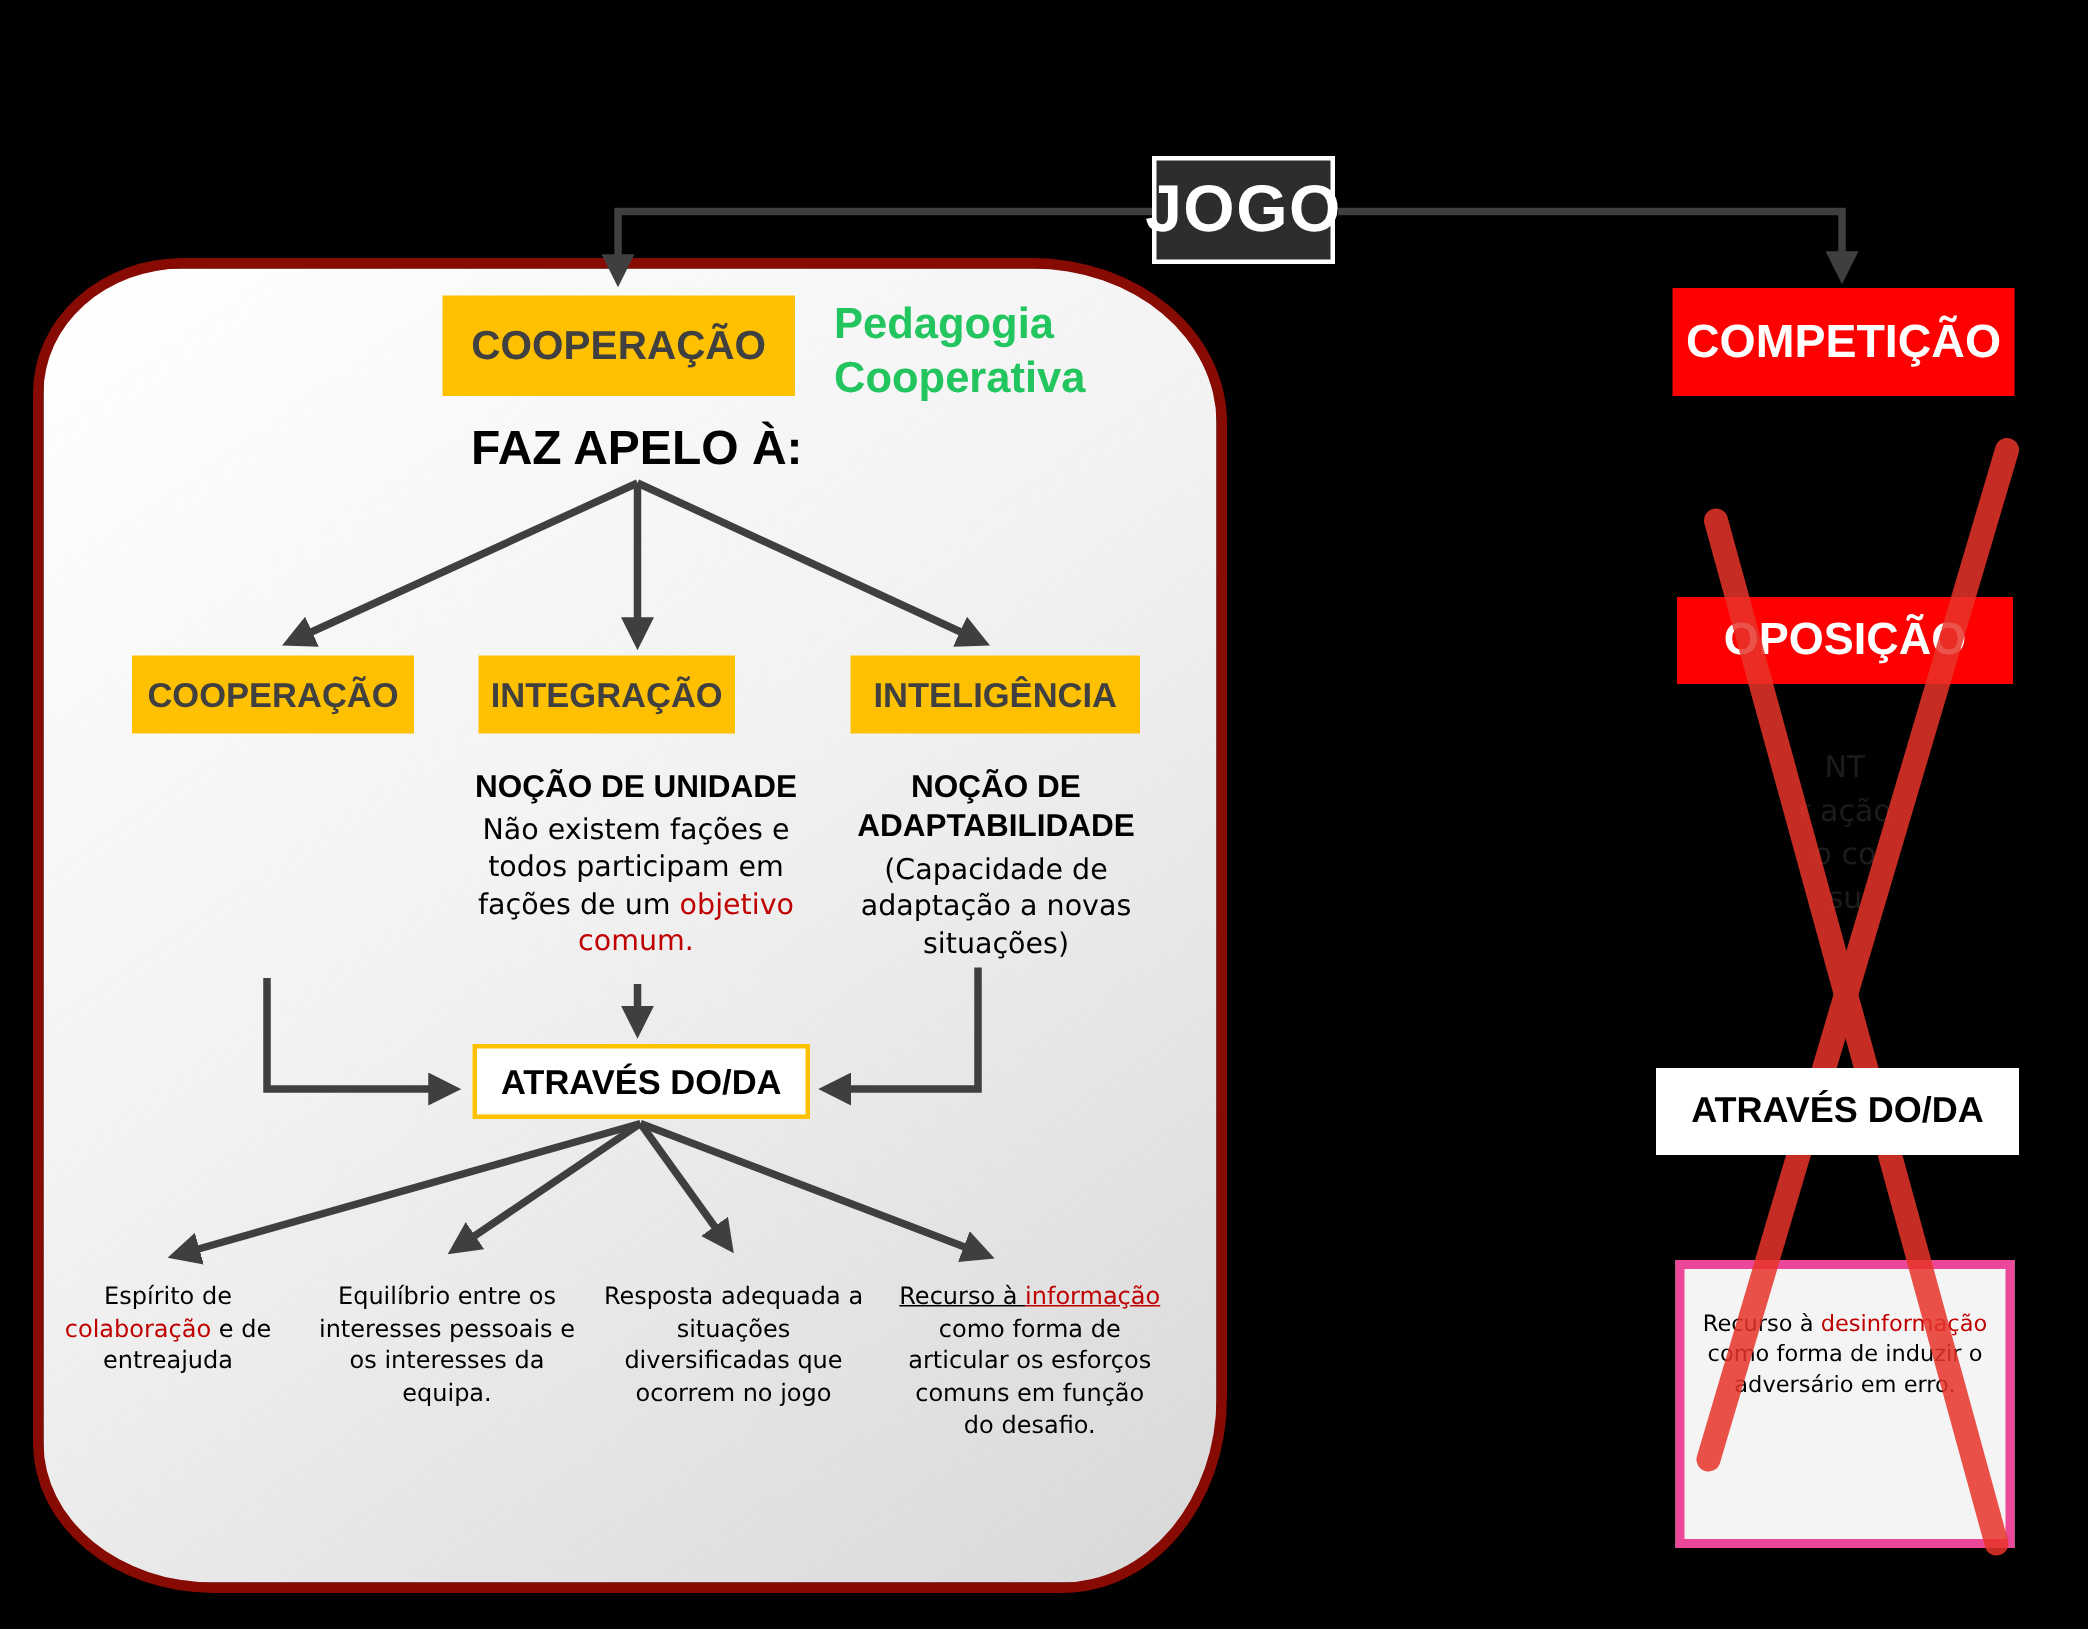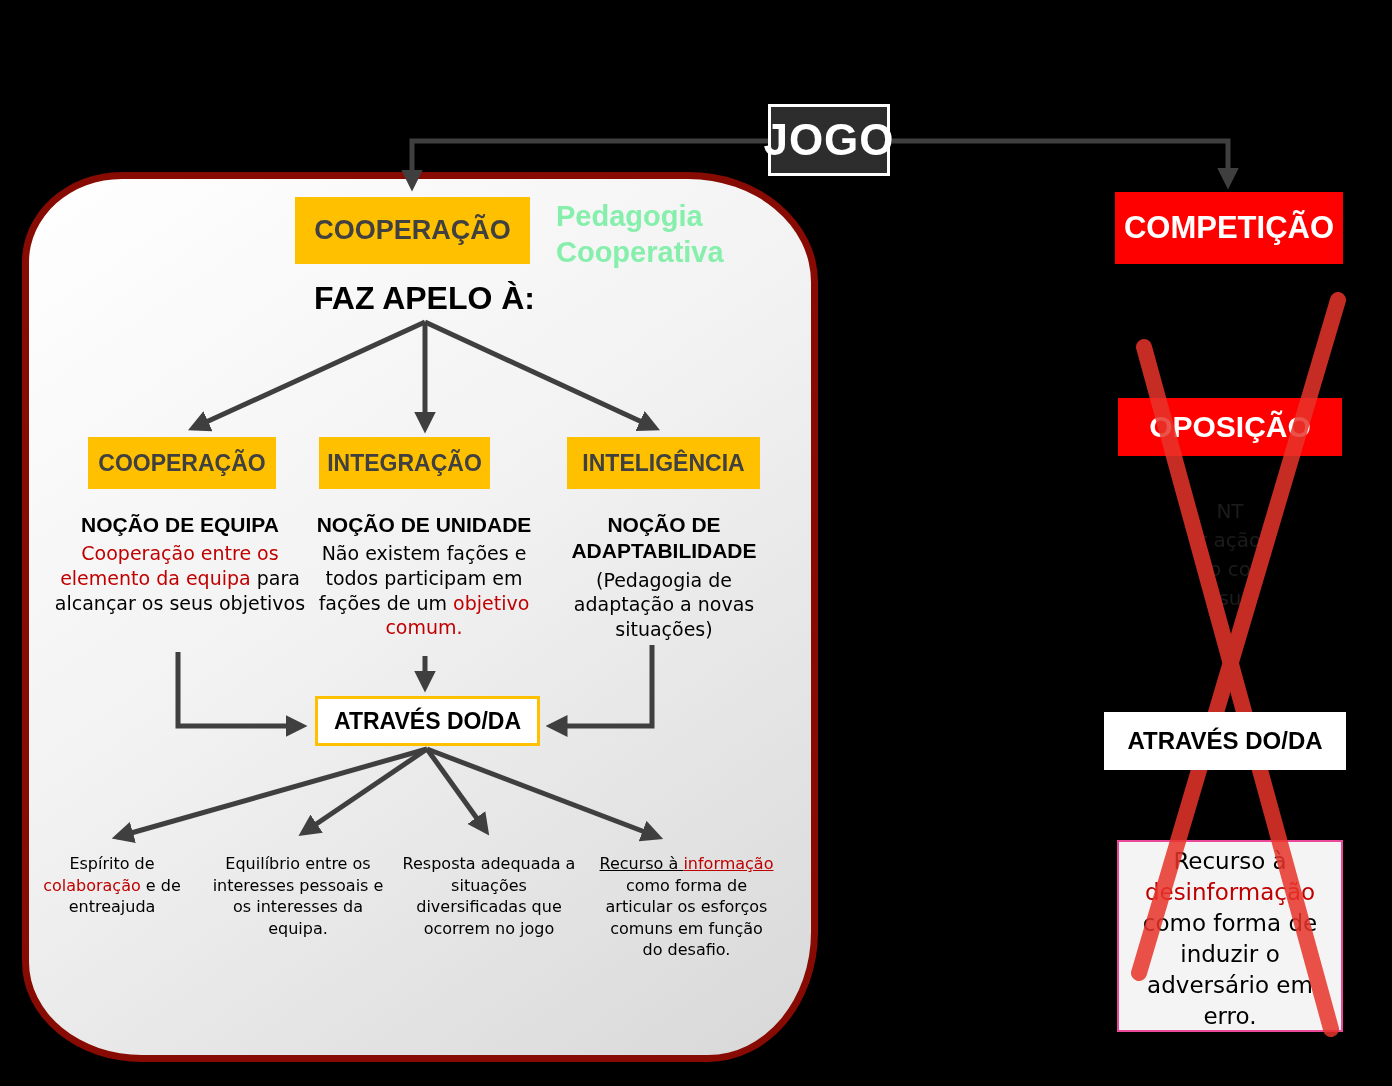--- a/index.html
+++ b/index.html
@@ -33,21 +33,21 @@
   }
 
   .ybox {
     background: #FFC000; color: #404040;
     font-family: "Liberation Sans", sans-serif; font-weight: 700;
   }
   .main-coop { left: 295px; top: 197px; width: 235px; height: 67px; font-size: 27px; }
   .side-title {
     left: 556px; top: 198px; width: 220px;
     font-family: "Liberation Sans", sans-serif; font-weight: 700;
-    font-size: 29px; line-height: 1.25; text-align: left; color: #86efac;
+    font-size: 29px; line-height: 1.25; text-align: left; color: #22c55e;
   }
   .lead-in {
     left: 312px; top: 280px; width: 225px; text-align: center;
     font-family: "Liberation Sans", sans-serif; font-weight: 700; font-size: 32px;
   }
   .bbox { top: 437px; height: 52px; font-size: 23px; }
   .bbox1 { left: 88px;  width: 188px; }
   .bbox2 { left: 319px; width: 171px; }
   .bbox3 { left: 567px; width: 193px; }
 
@@ -81,23 +81,23 @@
   .oposicao   { left: 1118px; top: 398px; width: 224px; height: 58px; font-size: 30px; }
 
   .obscured {
     left: 1135px; top: 497px; width: 190px;
     color: #1c1c1c; font-size: 20px; line-height: 1.45;
     text-align: center; white-space: pre-line;
   }
 
   .right-outcome {
     left: 1117px; top: 840px; width: 226px; height: 192px;
-    background: #f4f4f4; border: 2px solid #ec4899;
-    padding: 4px 8px; text-align: center;
-    font-size: 23px; line-height: 1.35;
+    background: #f4f4f4; border: 6px solid #ec4899;
+    padding: 26px 8px; text-align: center;
+    font-size: 15px; line-height: 1.35;
   }
 </style>
 </head>
 <body>
 
 <div id="canvas">
 
   <div class="abs blob"></div>
 
   <svg class="overlay" width="1392" height="1086">
@@ -128,31 +128,27 @@
   <div class="abs flexc jogo">JOGO</div>
 
   <div class="abs flexc ybox main-coop">COOPERAÇÃO</div>
   <div class="abs side-title">Pedagogia Cooperativa</div>
   <div class="abs lead-in">FAZ APELO À:</div>
 
   <div class="abs flexc ybox bbox bbox1">COOPERAÇÃO</div>
   <div class="abs flexc ybox bbox bbox2">INTEGRAÇÃO</div>
   <div class="abs flexc ybox bbox bbox3">INTELIGÊNCIA</div>
 
-  <div class="abs btext btext1">
-    <div class="bhead">NOÇÃO DE EQUIPA</div>
-    <div><span style="color: rgb(192, 0, 0);">Cooperação entre os elemento da equipa</span><span> para alcançar os seus objetivos</span></div>
-  </div>
   <div class="abs btext btext2">
     <div class="bhead">NOÇÃO DE UNIDADE</div>
     <div><span>Não existem fações e todos participam em fações de um </span><span style="color: rgb(192, 0, 0);">objetivo comum.</span></div>
   </div>
   <div class="abs btext btext3">
     <div class="bhead">NOÇÃO DE ADAPTABILIDADE</div>
-    <div><span>(Pedagogia de adaptação a novas situações)</span></div>
+    <div><span>(Capacidade de adaptação a novas situações)</span></div>
   </div>
 
   <div class="abs flexc through through-left">ATRAVÉS DO/DA</div>
 
   <div class="abs outcome out1"><span>Espírito de </span><span style="color: rgb(192, 0, 0);">colaboração</span><span> e de entreajuda</span></div>
   <div class="abs outcome out2"><span>Equilíbrio entre os interesses pessoais e os interesses da equipa.</span></div>
   <div class="abs outcome out3"><span>Resposta adequada a situações diversificadas que ocorrem no jogo</span></div>
   <div class="abs outcome out4"><span style="text-decoration: underline;">Recurso à </span><span style="color: rgb(192, 0, 0); text-decoration: underline;">informação</span><span> como forma de articular os esforços comuns em função do desafio.</span></div>
 
   <div class="abs flexc rbox oposicao">OPOSIÇÃO</div>

